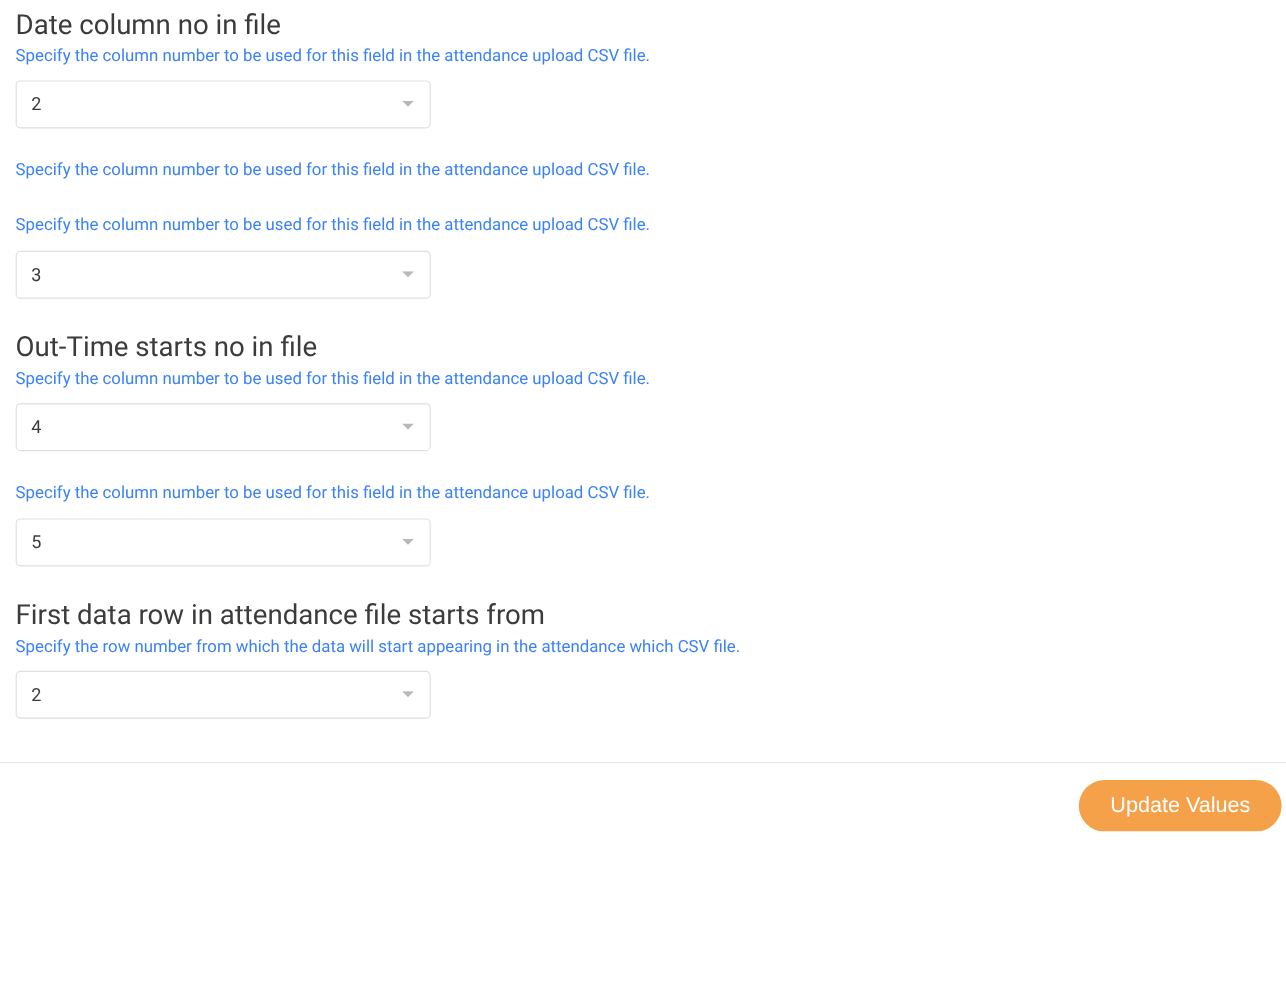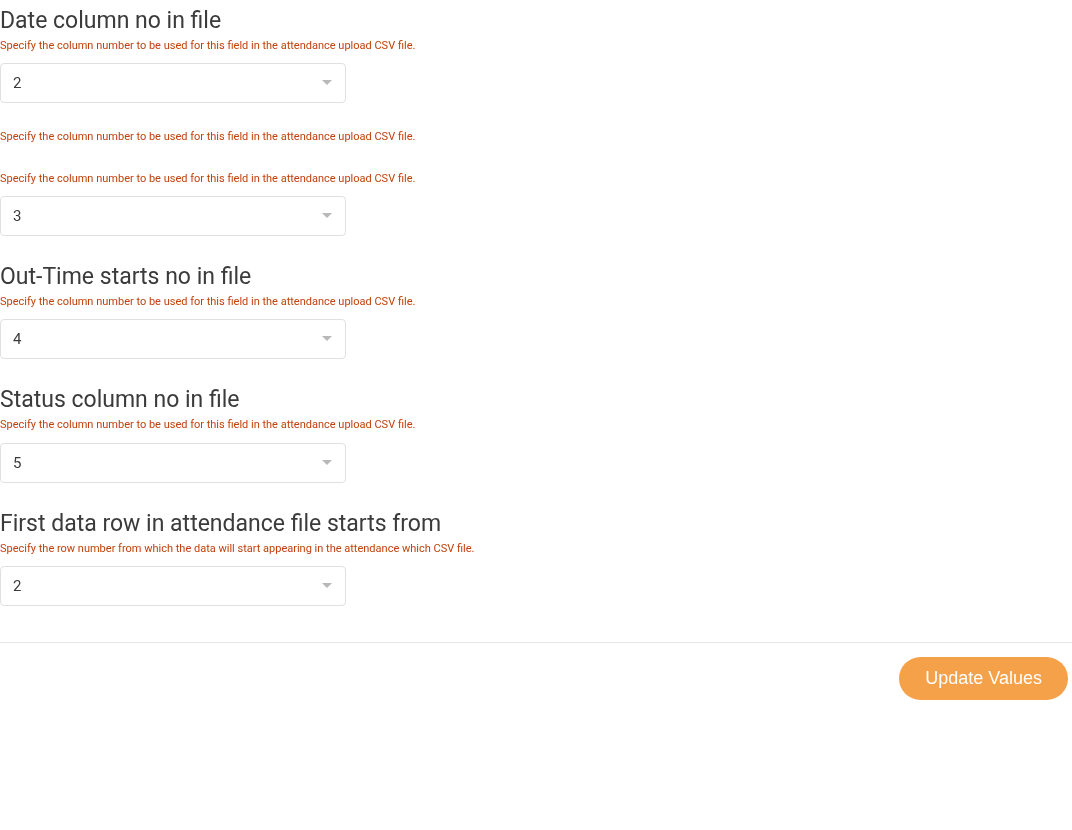--- a/index.html
+++ b/index.html
@@ -3,35 +3,35 @@
   <meta charset="utf-8">
   <style>
     * { box-sizing: border-box; margin: 0; padding: 0; }
     body {
       font-family: -apple-system, BlinkMacSystemFont, "Segoe UI", Roboto, "Helvetica Neue", Arial, sans-serif;
       background: #fff;
       color: #333;
       width: 1072px;
     }
     .form-section {
-      padding: 6px 6px 6px 0;
+      padding: 6px 6px 6px 13px;
     }
     .field-group {
       margin-bottom: 26px;
     }
     .field-label {
       font-size: 23px;
       color: #3b3b3b;
       font-weight: 400;
       line-height: 1.3;
       margin-bottom: 2px;
     }
     .field-description {
-      font-size: 11px;
-      color: #c2410c;
+      font-size: 14px;
+      color: #3b82f6;
       line-height: 1.4;
       margin-bottom: 10px;
     }
     .select-wrapper {
       position: relative;
       width: 346px;
     }
     .select-input {
       width: 100%;
       height: 40px;
@@ -123,21 +123,20 @@
       <div class="select-input">4</div>
       <span class="select-caret">
         <svg width="10" height="6" viewBox="0 0 10 6">
             <path d="M0 0 L5 5 L10 0 Z" fill="#b8b8b8"></path>
           </svg>
       </span>
     </div>
   </div>
 
   <div class="field-group">
-    <div class="field-label">Status column no in file</div>
     <div class="field-description">Specify the column number to be used for this field in the attendance upload CSV file.</div>
     <div class="select-wrapper">
       <div class="select-input">5</div>
       <span class="select-caret">
         <svg width="10" height="6" viewBox="0 0 10 6">
             <path d="M0 0 L5 5 L10 0 Z" fill="#b8b8b8"></path>
           </svg>
       </span>
     </div>
   </div>

